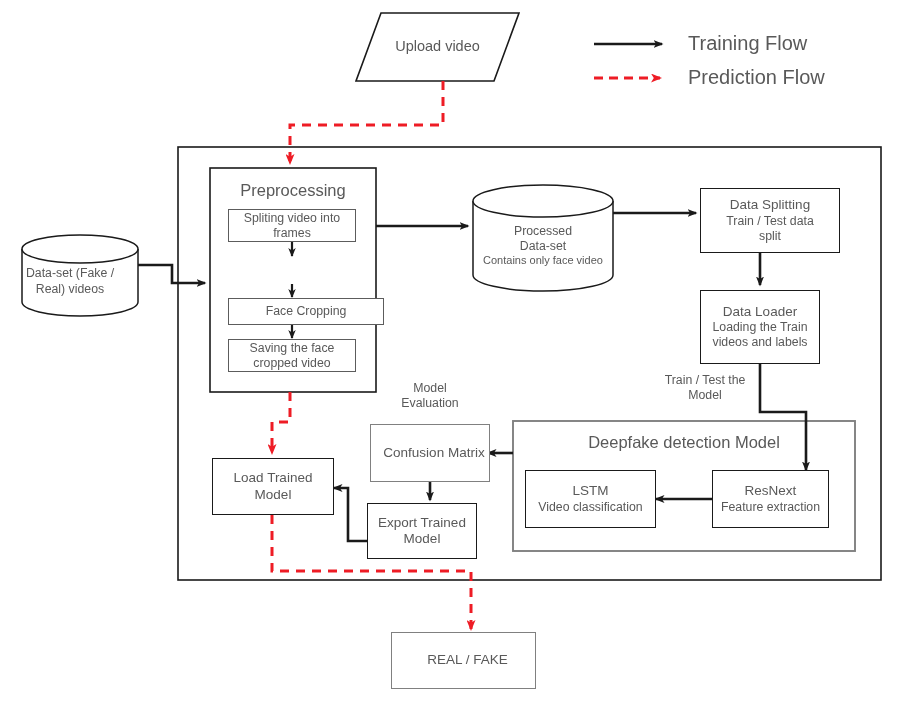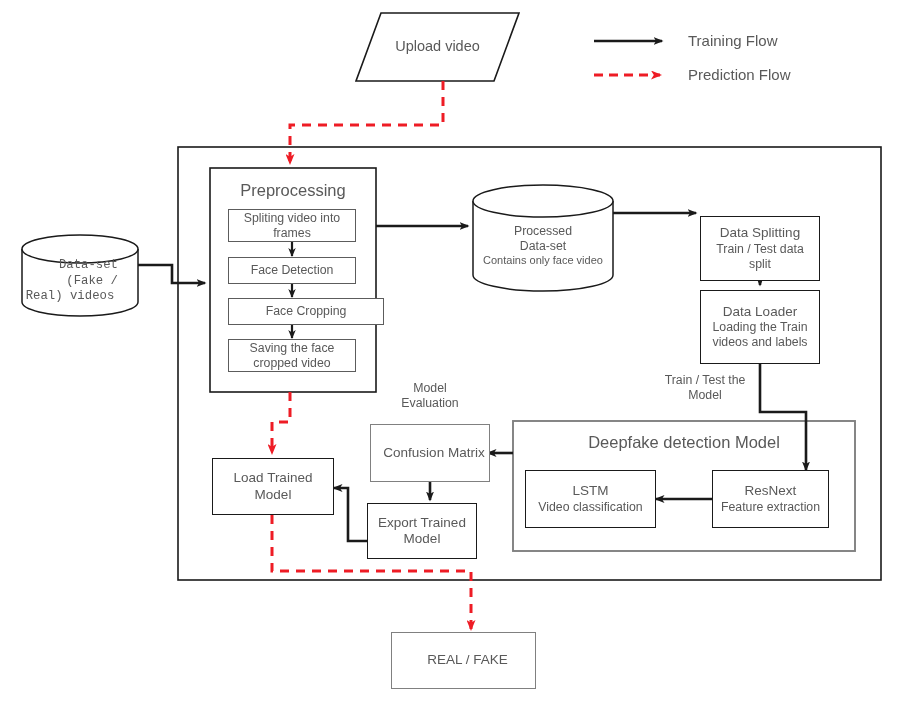--- a/index.html
+++ b/index.html
@@ -15,21 +15,21 @@
   .t14{font-size:14.5px;}
   .t13{font-size:13.5px;}
   .t12{font-size:12.3px;}
   .t16{font-size:16.5px;}
   .label{position:absolute;color:#595959;text-align:center;line-height:1.25;}
   .cyl-text{position:absolute;left:0;top:0;width:100%;height:100%;
         display:flex;flex-direction:column;align-items:center;justify-content:center;
         text-align:right;line-height:1.25;color:#595959;padding-top:12px;box-sizing:border-box;}
   .legend{position:absolute;}
   .legend-row{position:absolute;display:flex;align-items:center;}
-  .legend-label{font-size:15px;color:#595959;margin-left:14px;white-space:nowrap;}
+  .legend-label{font-size:20px;color:#595959;margin-left:14px;white-space:nowrap;}
 </style>
 </head>
 <body>
 
 <div id="stage">
 
   <svg id="svg-layer" viewBox="0 0 901 711" xmlns="http://www.w3.org/2000/svg">
     <defs>
       <marker id="ah-black" markerWidth="10" markerHeight="8" refX="8.5" refY="4" orient="auto" markerUnits="userSpaceOnUse">
         <path d="M0,0 L10,4 L0,8 L2.6,4 z" fill="#1a1a1a"></path>
@@ -97,51 +97,48 @@
       <span class="legend-label">Training Flow</span>
     </div>
     <div class="legend-row" style="left:0;top:42px;">
       <svg width="80" height="12">
         <path d="M0,6 L66,6" stroke="#ee1c25" stroke-width="3" stroke-dasharray="9,6" fill="none" marker-end="url(#ah-red)"></path>
       </svg>
       <span class="legend-label">Prediction Flow</span>
     </div>
   </div>
 
-  <div class="cyl-text t12" style="left:22px;top:235px;width:96px;height:81px;font-family:Liberation Mono, monospace;">
+  <div class="cyl-text t12" style="left:22px;top:235px;width:96px;height:81px;">
     <span>Data-set (Fake /</span>
     <span>Real) videos</span>
   </div>
 
   <div class="label t16" style="left:210px;top:180px;width:166px;">
     <span>Preprocessing</span>
   </div>
 
   <div class="node bx t12" style="left:228px;top:209px;width:128px;height:33px;">
     <span>Spliting video into</span>
     <span>frames</span>
-  </div>
-  <div class="node bx t12" style="left:228px;top:257px;width:128px;height:27px;">
-    <span>Face Detection</span>
   </div>
   <div class="node bx t12" style="left:228px;top:298px;width:156px;height:27px;">
     <span>Face Cropping</span>
   </div>
   <div class="node bx t12" style="left:228px;top:339px;width:128px;height:33px;">
     <span>Saving the face</span>
     <span>cropped video</span>
   </div>
 
   <div class="cyl-text" style="left:473px;top:190px;width:140px;height:100px;">
     <span class="t12">Processed</span>
     <span class="t12">Data-set</span>
     <span style="font-size:11px;">Contains only face video</span>
   </div>
 
-  <div class="node bx-dark" style="left:700px;top:188px;width:120px;height:65px;margin-top:28px;">
+  <div class="node bx-dark" style="left:700px;top:188px;width:140px;height:65px;">
     <span class="t13">Data Splitting</span>
     <span class="t12">Train / Test data</span>
     <span class="t12">split</span>
   </div>
 
   <div class="node bx-dark" style="left:700px;top:290px;width:120px;height:74px;">
     <span class="t13">Data Loader</span>
     <span class="t12">Loading the Train</span>
     <span class="t12">videos and labels</span>
   </div>

